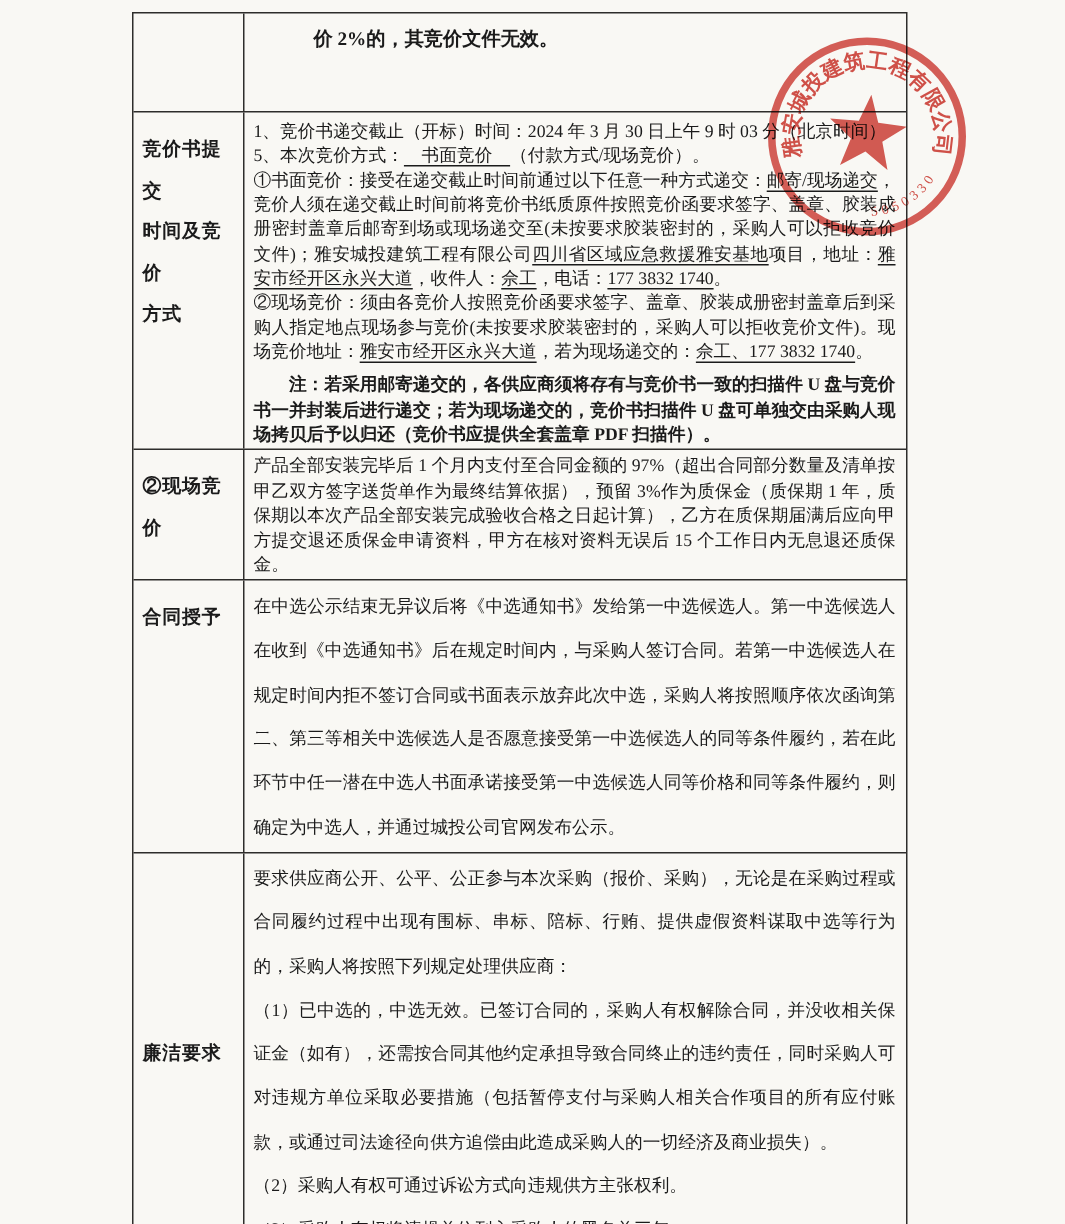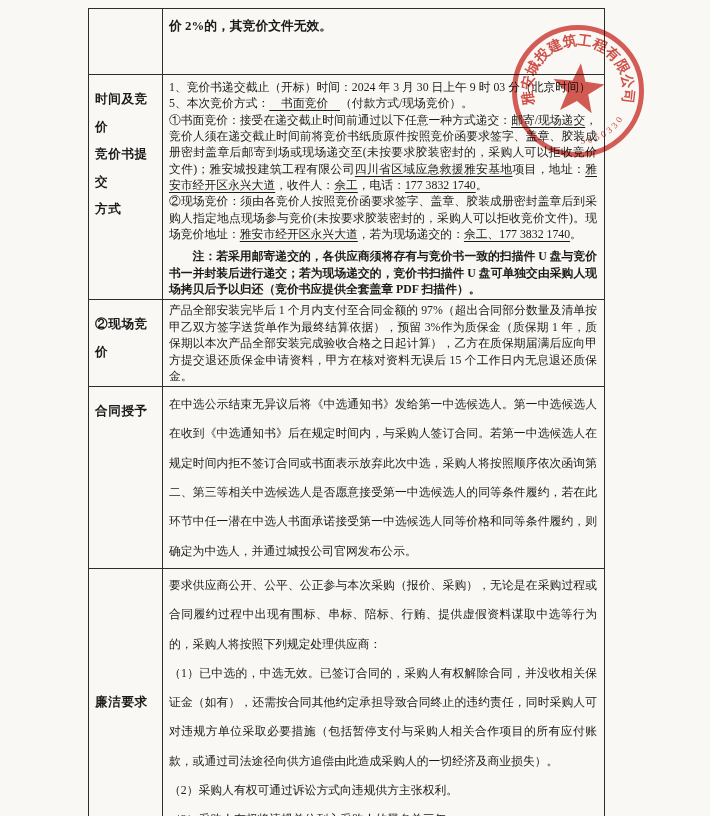--- a/index.html
+++ b/index.html
@@ -29,21 +29,21 @@
   .hcell .hline{display:block;}
   .bcell{
     flex:1;box-sizing:border-box;
     padding:3px 7px 2px 6px;
   }
   .para{margin:0;text-align:justify;}
   .tight .para{font-size:11.8px;line-height:16.35px;}
   .loose .para{font-size:11.8px;line-height:29.3px;}
   .para.indent{text-indent:2em;}
   .para.gap{margin-top:6px;}
-  .para.big{font-size:12.8px;}
+  .para.big{font-size:12.8px;margin-left:40px;}
   .seg-b{font-weight:bold;}
   .seg-u{text-decoration:underline;text-underline-offset:2.5px;}
   #stamp{
     position:absolute;left:505px;top:18px;width:146px;height:146px;
     mix-blend-mode:multiply;opacity:0.88;
     pointer-events:none;
   }
 </style>
 </head>
 <body>
@@ -53,22 +53,22 @@
       <div class="hcell">
         <div></div>
       </div>
       <div class="bcell" style="padding-top: 9px;">
         <p class="para big"><span class="seg-b ">价 2%的，其竞价文件无效。</span></p>
       </div>
     </div>
     <div class="row tight" style="min-height: 217px;">
       <div class="hcell">
         <div>
+          <span class="hline">竞价书提交</span>
           <span class="hline">时间及竞价</span>
-          <span class="hline">竞价书提交</span>
           <span class="hline">方式</span>
         </div>
       </div>
       <div class="bcell" style="padding-top: 4px;">
         <p class="para"><span class="">1、竞价书递交截止（开标）时间：2024 年 3 月 30 日上午 9 时 03 分（北京时间）</span></p>
         <p class="para"><span class="">5、本次竞价方式：</span><span class="seg-u">　书面竞价　</span><span class="">（付款方式/现场竞价）。</span></p>
         <p class="para"><span class="">①书面竞价：接受在递交截止时间前通过以下任意一种方式递交：</span><span class="seg-u">邮寄/现场递交</span><span class="">，竞价人须在递交截止时间前将竞价书纸质原件按照竞价函要求签字、盖章、胶装成册密封盖章后邮寄到场或现场递交至(未按要求胶装密封的，采购人可以拒收竞价文件)；雅安城投建筑工程有限公司</span><span class="seg-u">四川省区域应急救援雅安基地</span><span class="">项目，地址：</span><span class="seg-u">雅安市经开区永兴大道</span><span class="">，收件人：</span><span class="seg-u">佘工</span><span class="">，电话：</span><span class="seg-u">177 3832 1740</span><span class="">。</span></p>
         <p class="para"><span class="">②现场竞价：须由各竞价人按照竞价函要求签字、盖章、胶装成册密封盖章后到采购人指定地点现场参与竞价(未按要求胶装密封的，采购人可以拒收竞价文件)。现场竞价地址：</span><span class="seg-u">雅安市经开区永兴大道</span><span class="">，若为现场递交的：</span><span class="seg-u">佘工、177 3832 1740</span><span class="">。</span></p>
         <p class="para indent gap"><span class="seg-b ">注：若采用邮寄递交的，各供应商须将存有与竞价书一致的扫描件 U 盘与竞价书一并封装后进行递交；若为现场递交的，竞价书扫描件 U 盘可单独交由采购人现场拷贝后予以归还（竞价书应提供全套盖章 PDF 扫描件）。</span></p>
       </div>

